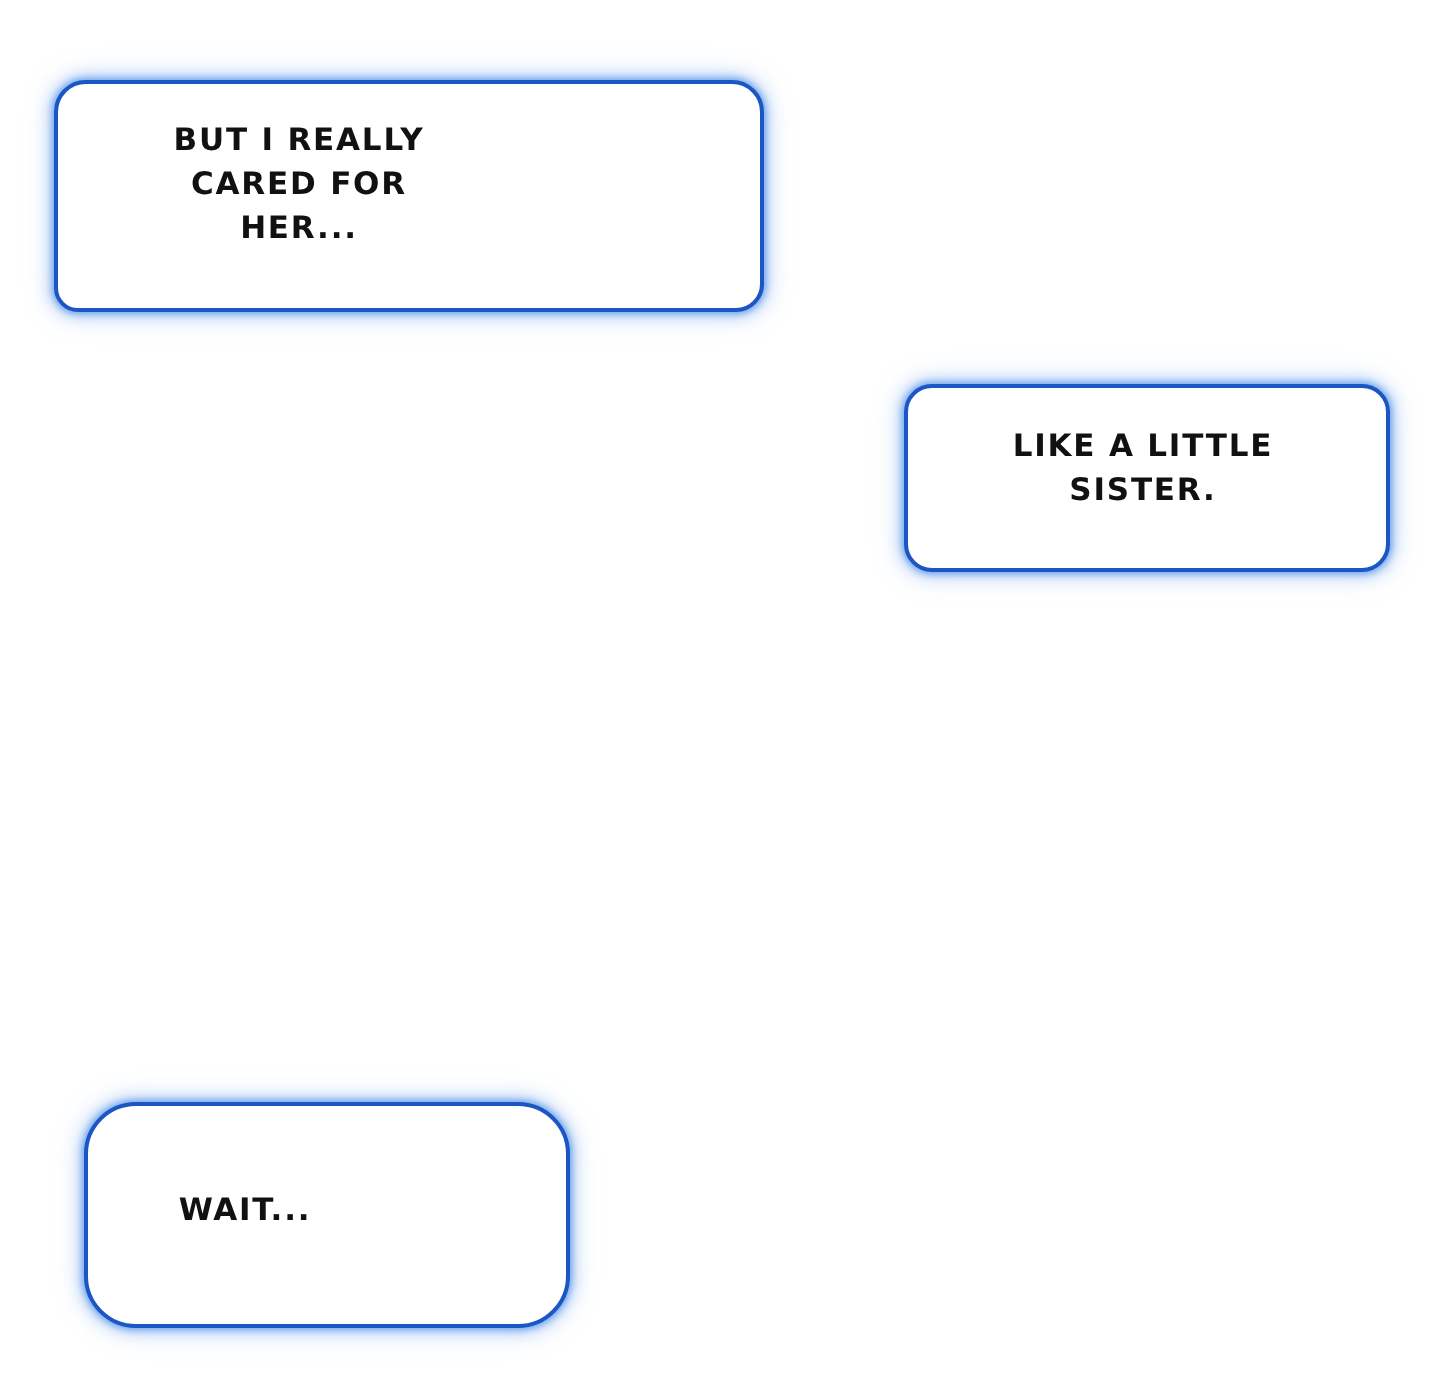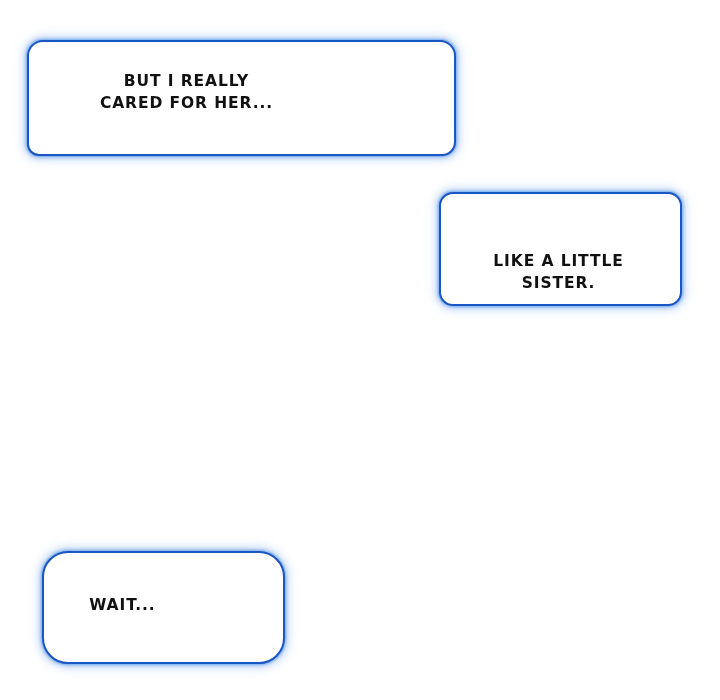--- a/index.html
+++ b/index.html
@@ -46,37 +46,36 @@
     text-align: center;
     white-space: pre-line;
     font-weight: 600;
     width: 100%;
   }
 
   
   #bubble-1 {
     left: 27px;
     top: 40px;
-    width: 429px;
+    width: 355px;
     height: 116px;
     border-radius: 16px 16px 14px 12px;
     padding-left: 36px;
   }
   #bubble-1 .bubble-text {
     padding-right: 146px;
     padding-bottom: 12px;
   }
 
   #bubble-2 {
-    left: 439px;
+    left: 452px;
     top: 192px;
     width: 243px;
-    height: 114px;
+    height: 94px;
     border-radius: 14px;
-    align-items: flex-end;
   }
   #bubble-2 .bubble-text {
     padding-right: 4px;
     padding-bottom: 10px;
   }
 
   #bubble-3 {
     left: 42px;
     top: 551px;
     width: 243px;

